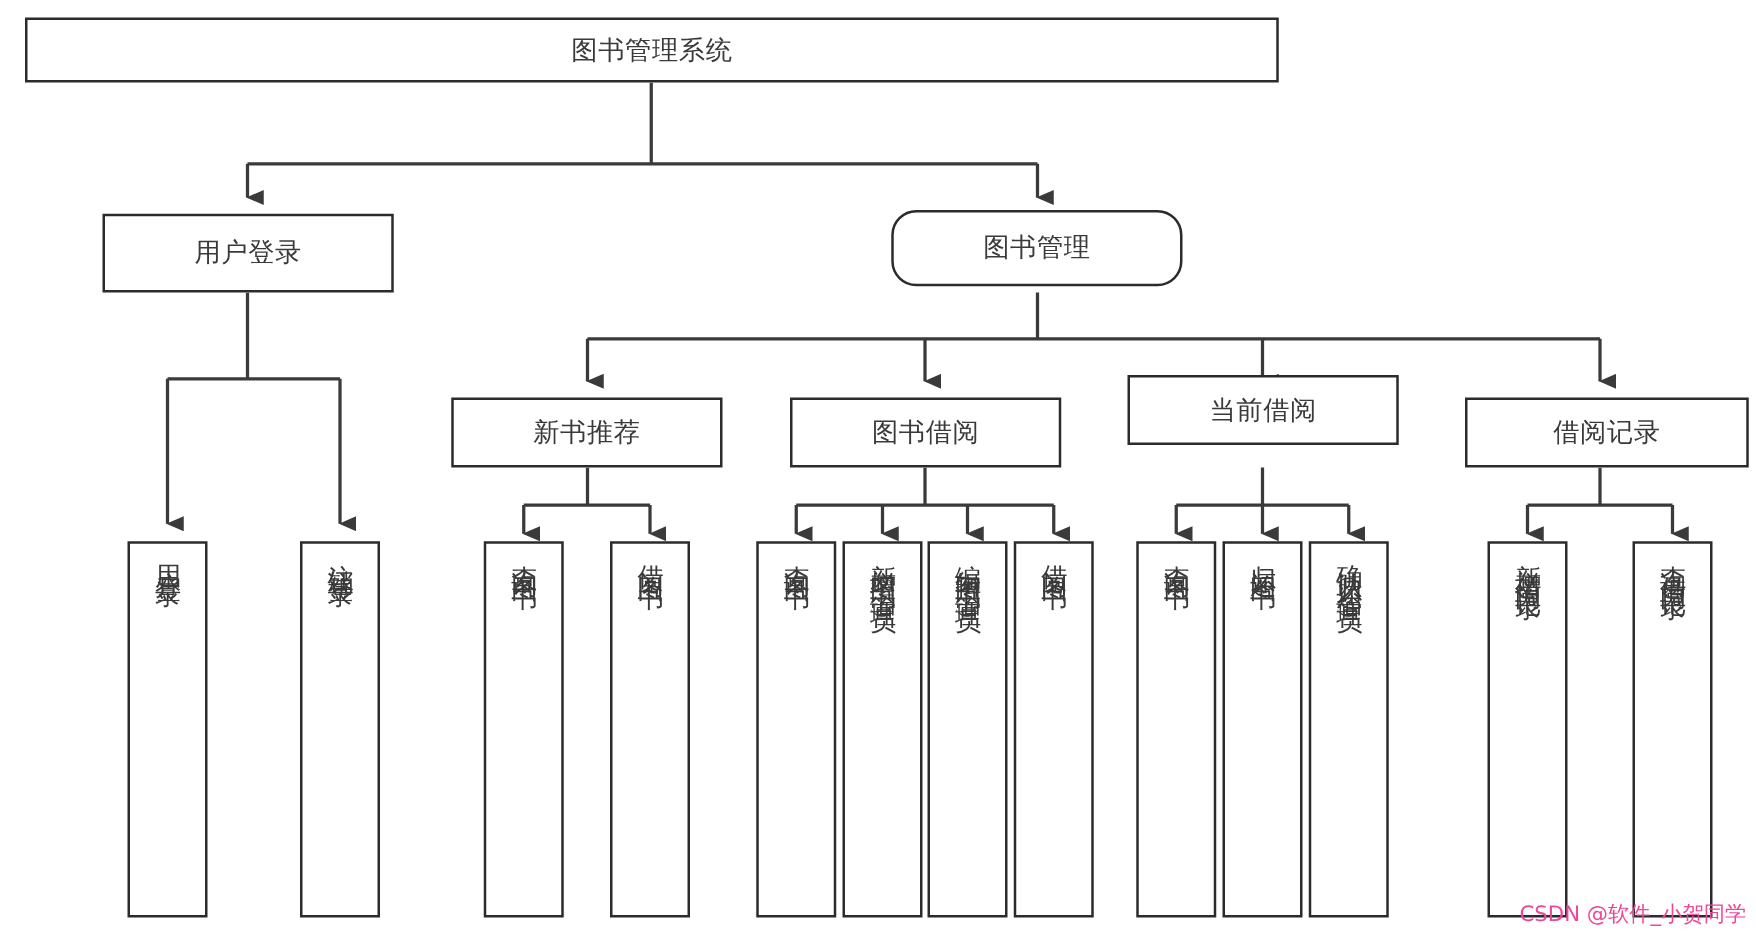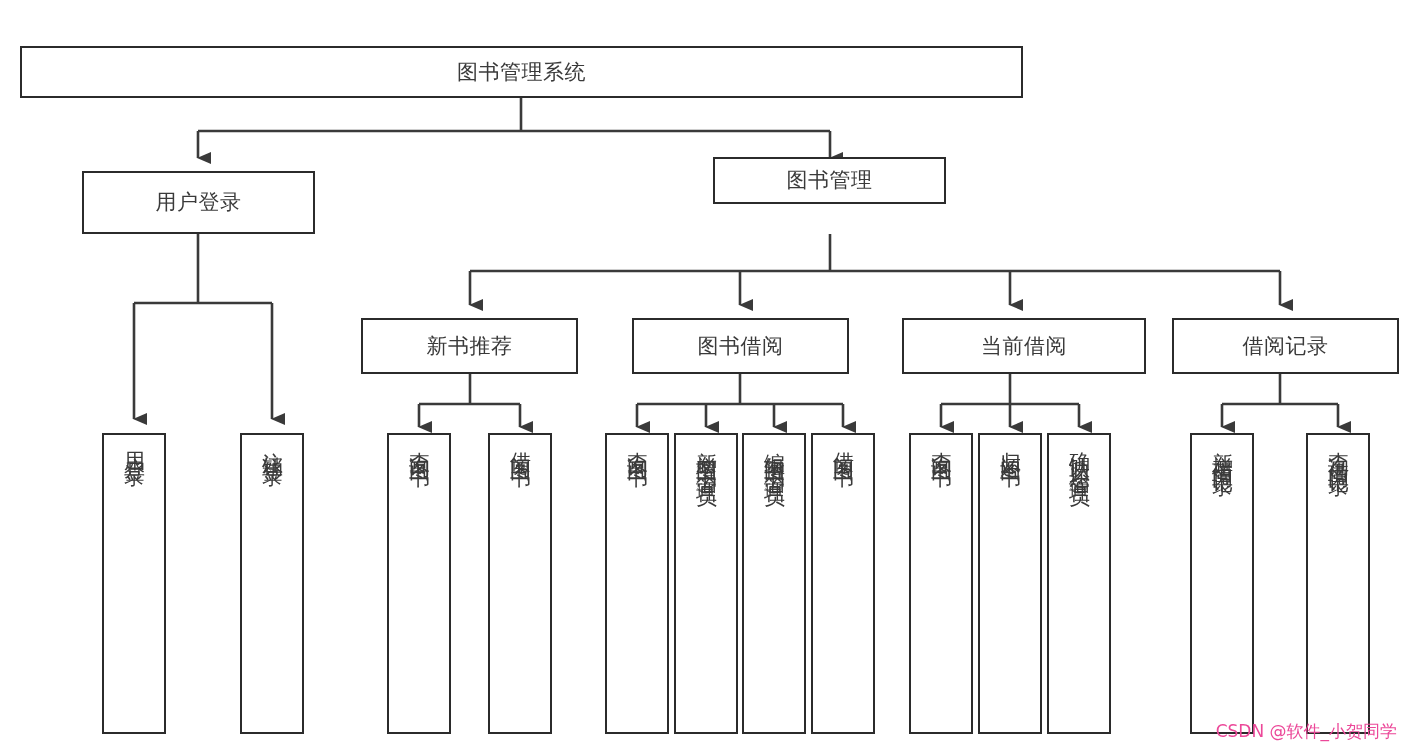--- a/index.html
+++ b/index.html
@@ -115,38 +115,38 @@
       <path d="M 1010 404 L 1010 427" marker-end="url(#arrow)"></path>
       <path d="M 1079 404 L 1079 427" marker-end="url(#arrow)"></path>
 
       <path d="M 1280 374 L 1280 404"></path>
       <path d="M 1222 404 L 1338 404"></path>
       <path d="M 1222 404 L 1222 427" marker-end="url(#arrow)"></path>
       <path d="M 1338 404 L 1338 427" marker-end="url(#arrow)"></path>
     </g>
   </svg>
 
-  <div class="node" style="left:20px; top:14px; width:1003px; height:52px;margin-top:32px;">
+  <div class="node" style="left:20px; top:14px; width:1003px; height:52px;">
     <span class="node-label">图书管理系统</span>
   </div>
 
   <div class="node" style="left:82px; top:171px; width:233px; height:63px;">
     <span class="node-label">用户登录</span>
   </div>
-  <div class="node" style="left:713px; top:157px; width:233px; height:47px;">
+  <div class="node" style="left:713px; top:168px; width:233px; height:61px;border-radius:20px;">
     <span class="node-label">图书管理</span>
   </div>
 
   <div class="node" style="left:361px; top:318px; width:217px; height:56px;">
     <span class="node-label">新书推荐</span>
   </div>
   <div class="node" style="left:632px; top:318px; width:217px; height:56px;">
     <span class="node-label">图书借阅</span>
   </div>
-  <div class="node" style="left:902px; top:318px; width:244px; height:56px;">
+  <div class="node" style="left:902px; top:300px; width:217px; height:56px;">
     <span class="node-label">当前借阅</span>
   </div>
   <div class="node" style="left:1172px; top:318px; width:227px; height:56px;">
     <span class="node-label">借阅记录</span>
   </div>
 
   <div class="node vertical" style="left:102px; top:433px; width:64px; height:301px;">
     <span class="node-label">用户登录</span>
   </div>
   <div class="node vertical" style="left:240px; top:433px; width:64px; height:301px;">

